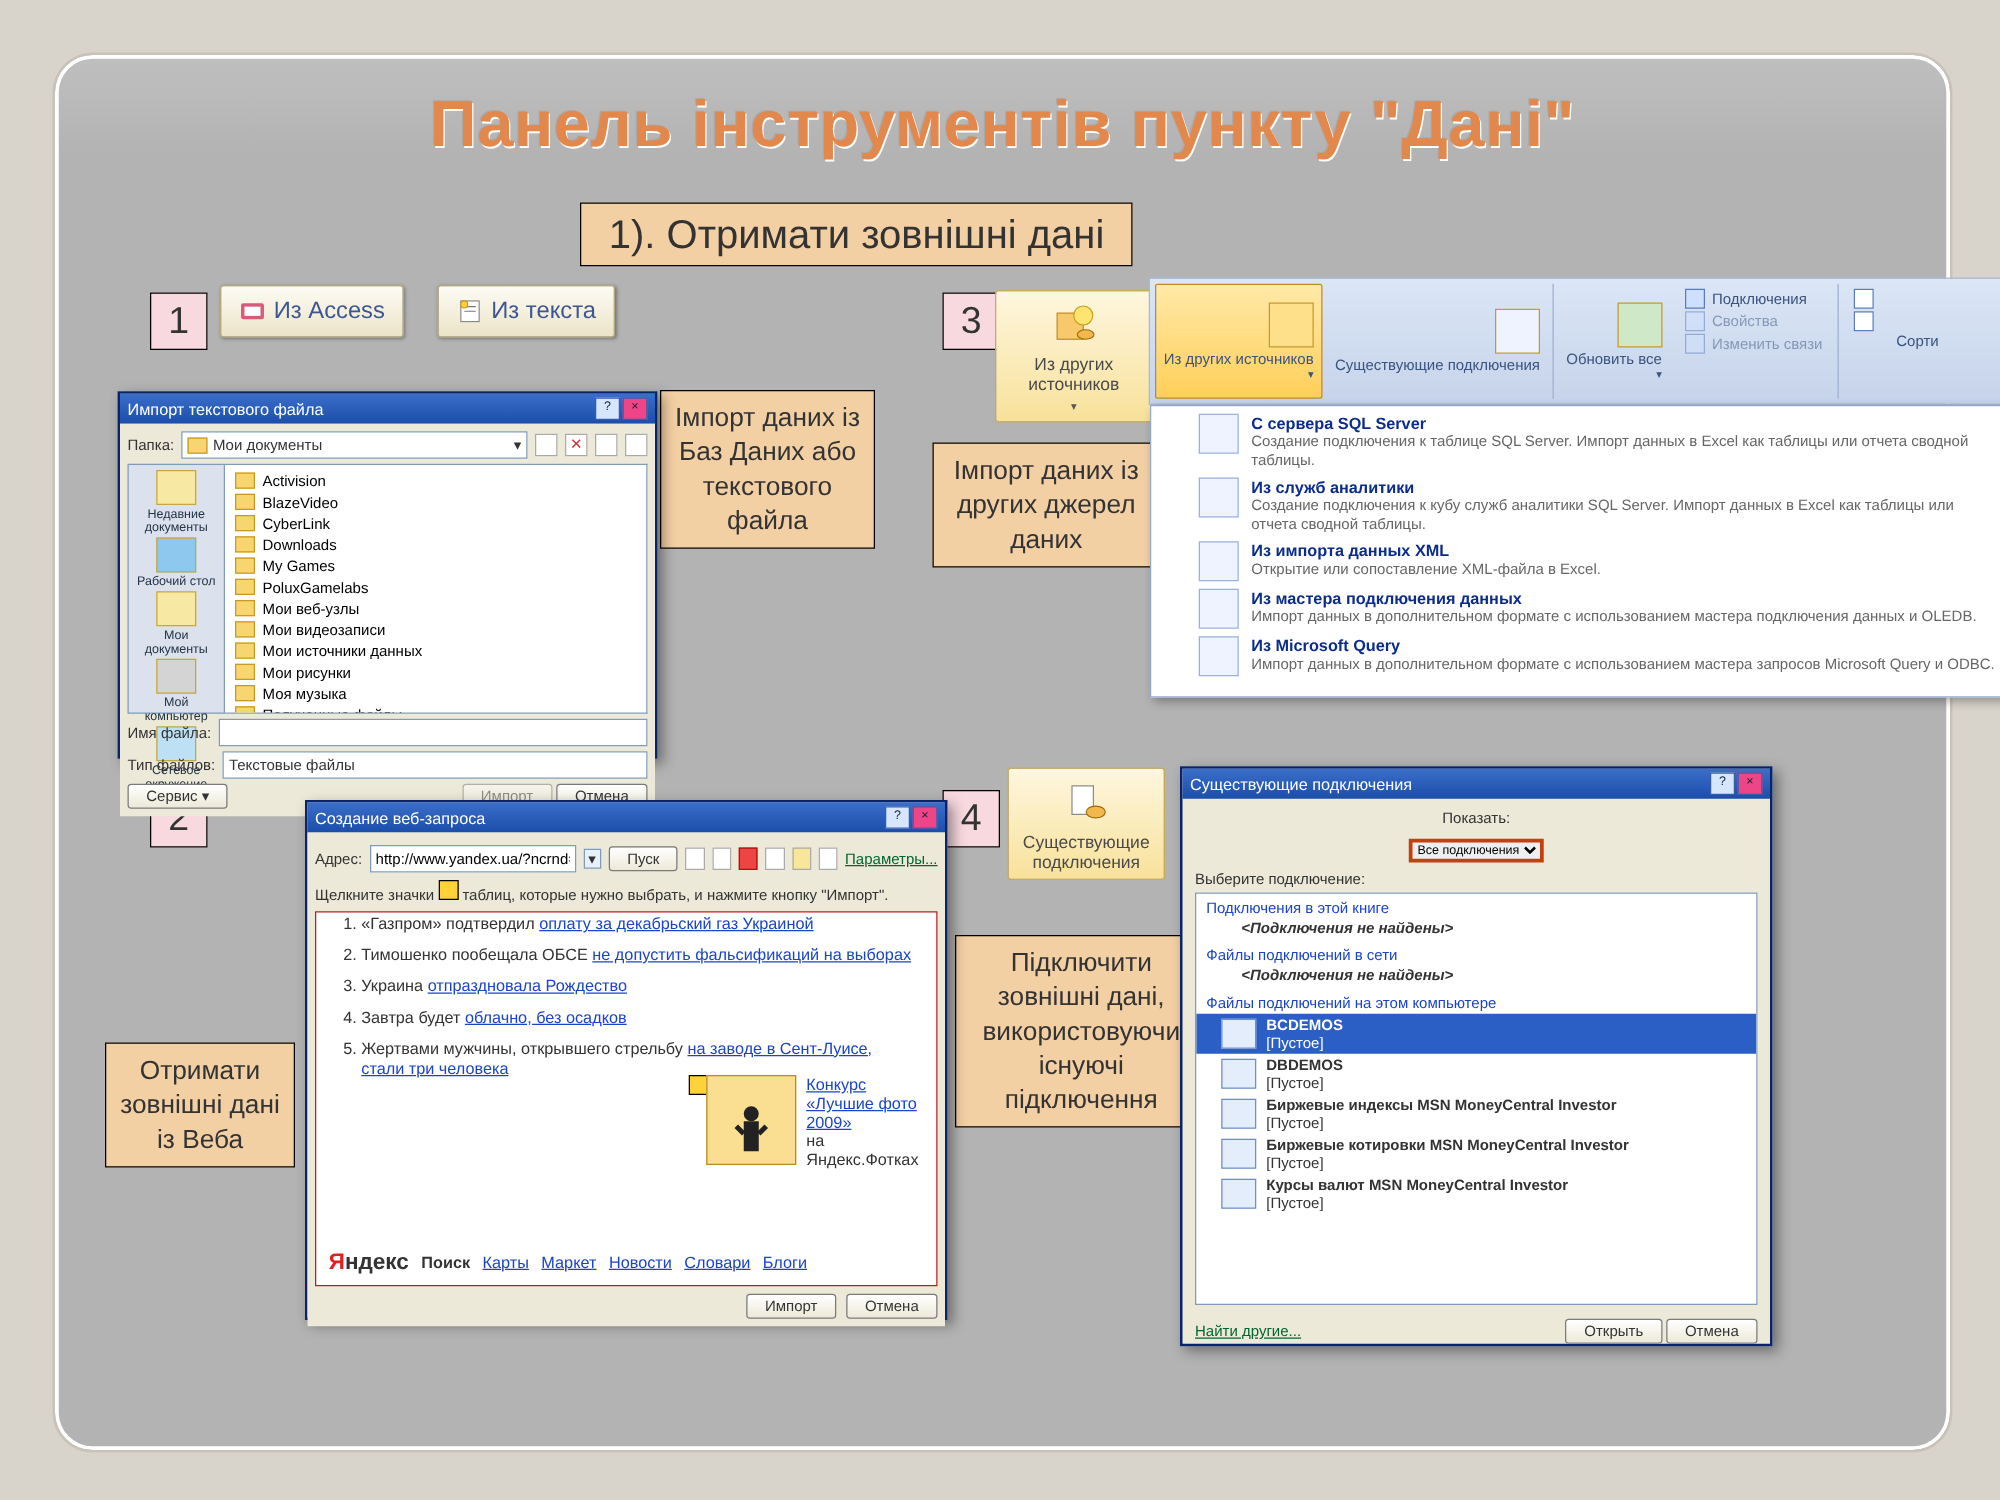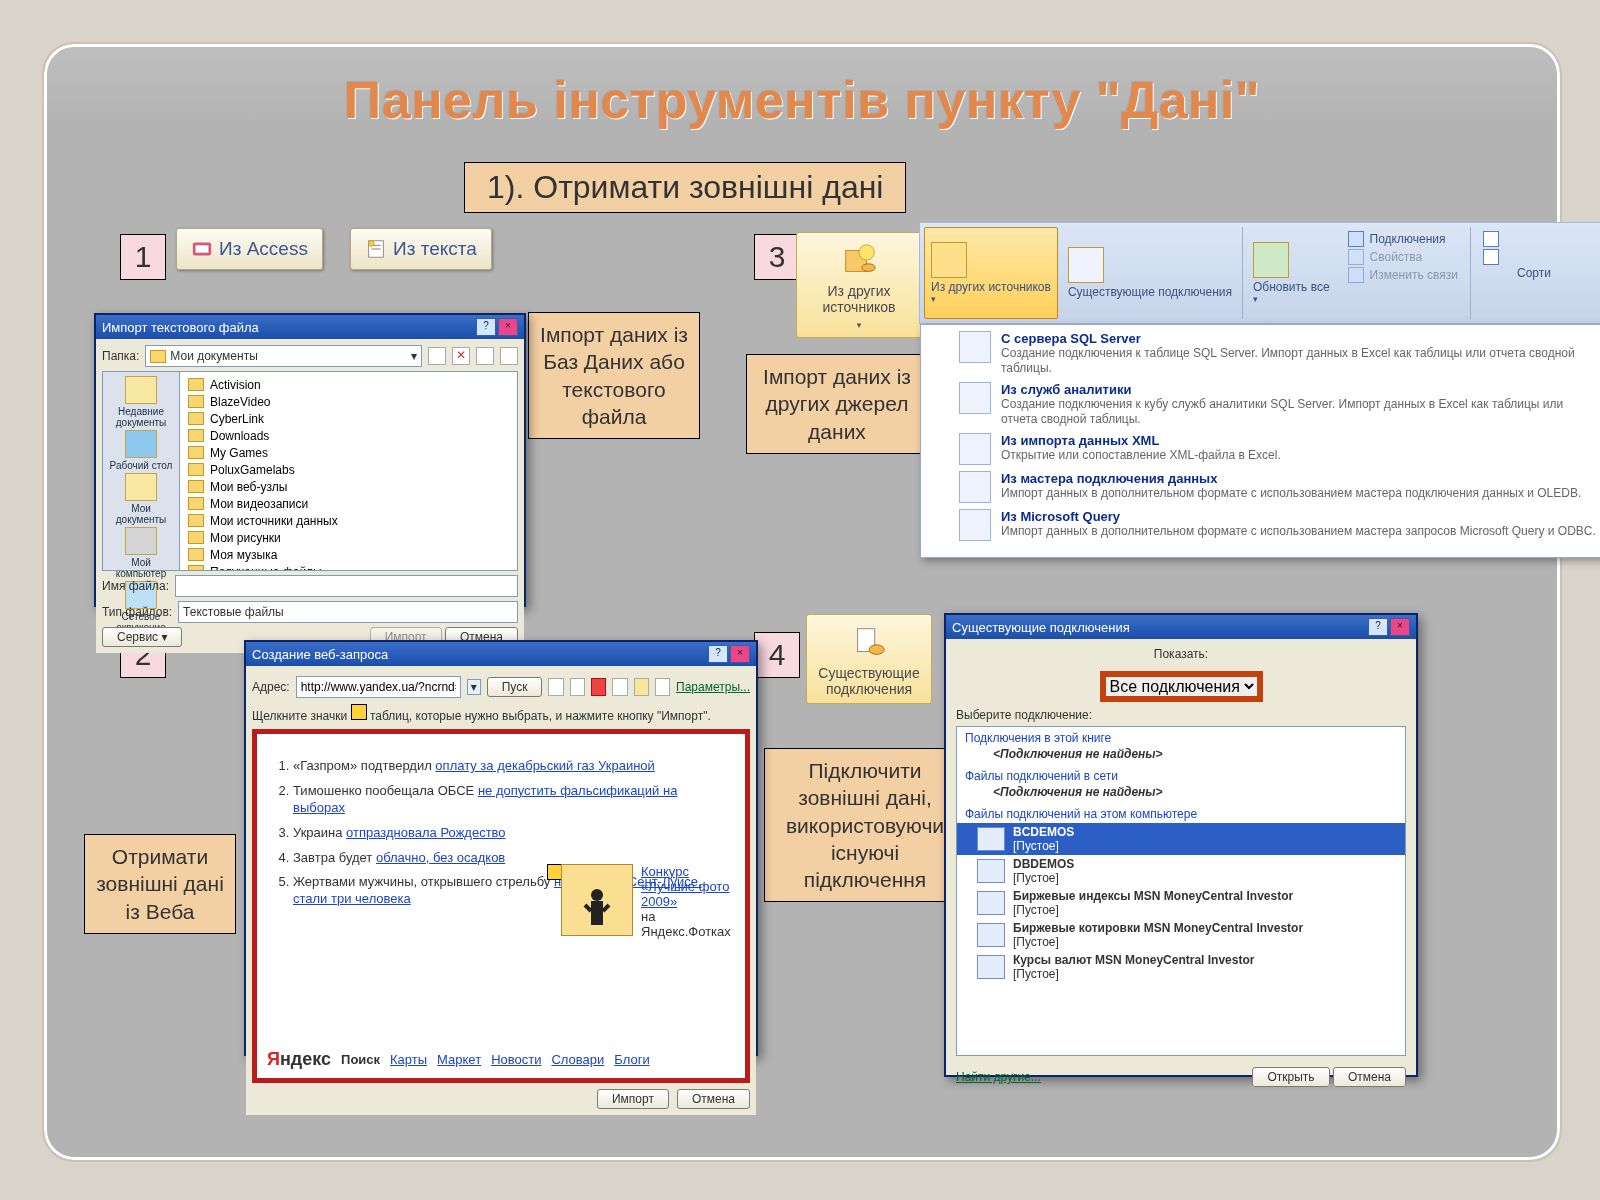--- a/index.html
+++ b/index.html
@@ -118,47 +118,47 @@
   .fld{width:14px;height:11px;background:#f7d56f;border:1px solid #c99a1f;}
   .file-dlg .bottom{display:flex;gap:6px;align-items:center;font-size:12px;margin-top:4px;}
   .file-dlg .bottom .dd2{flex:1;background:#fff;border:1px solid #7f9db9;height:20px;font-size:12px;padding:0 4px;display:flex;align-items:center;}
   .btn{background:linear-gradient(#fff,#ece9d8);border:1px solid #7a7a7a;padding:2px 14px;font-size:12px;border-radius:3px;}
   
   .web-dlg{left:200px; top:596px; width:510px; height:412px;}
   .web-dlg .addr{display:flex;align-items:center;gap:6px;font-size:12px;margin:4px 0 6px;}
   .web-dlg .addr input{flex:1;border:1px solid #7f9db9;height:20px;font-size:12px;padding:0 4px;}
   .web-dlg .hint{font-size:12px;margin-bottom:6px;}
   .yarrow{display:inline-block;width:14px;height:14px;background:#ffd23a;border:1px solid #000;}
-  .web-dlg .content{background:#fff;border:5px solid #b91c1c;height:296px;padding:24px 16px;font-size:13px;position:relative;overflow:hidden;}
+  .web-dlg .content{background:#fff;border:1px solid #b91c1c;height:296px;padding:1px 16px;font-size:13px;position:relative;overflow:hidden;}
   .web-dlg ol{margin:0 0 0 20px;padding:0;}
   .web-dlg li{margin-bottom:8px;line-height:1.3;}
   .web-dlg a{color:#1a44c9;text-decoration:underline;}
   .promo{position:absolute;right:14px;top:130px;width:170px;font-size:13px;text-align:left;}
   .promo .pimg{width:70px;height:70px;background:#fadf93;border:1px solid #b58a1f;float:left;margin-right:8px;display:flex;align-items:flex-end;justify-content:center;}
   .yndx-bar{position:absolute;left:10px;right:10px;bottom:8px;font-size:13px;display:flex;align-items:center;gap:10px;}
   .yndx-logo{font-weight:700;font-size:18px;} .yred{color:#d22;}
   .web-dlg .footer{display:flex;justify-content:flex-end;gap:8px;margin-top:6px;}
   
   .ribbon-strip{position:absolute;left:875px;top:178px;width:680px;height:92px;border:1px solid #a9b8d6;background:linear-gradient(#dbe6f6,#c6d3ea);padding:4px;display:flex;gap:4px;}
-  .rs-item{display:flex;flex-direction:column;align-items:flex-start;justify-content:center;font-size:12px;color:#3a537f;text-align:center;padding:2px 6px;}
+  .rs-item{display:flex;flex-direction:column;align-items:flex-end;justify-content:center;font-size:12px;color:#3a537f;text-align:center;padding:2px 6px;}
   .rs-item .ic{width:34px;height:34px;background:#ffe08a;border:1px solid #c59a2e;margin-bottom:2px;}
   .rs-sep{width:1px;background:#9db0d0;}
   .rs-mini{display:flex;flex-direction:column;gap:2px;font-size:12px;color:#3a537f;padding:4px 8px;}
   .rs-mini .r{display:flex;align-items:center;gap:6px;white-space:nowrap;}
   .mic{width:14px;height:14px;background:#cfe0ff;border:1px solid #5b7bbb;}
   .drop-menu{position:absolute;left:876px;top:280px;width:672px;border:1px solid #95a8cf;background:#fff;padding:6px 8px 10px;box-shadow:3px 3px 8px rgba(0,0,0,.35);}
   .drop-menu .itm{display:flex;gap:10px;margin-bottom:6px;margin-left:30px;}
   .drop-menu .mic2{width:30px;height:30px;flex-shrink:0;background:#eef3ff;border:1px solid #9cb2de;}
   .drop-menu .ttl{color:#0b2c8b;font-weight:700;font-size:13px;}
   .drop-menu .desc{color:#666;font-size:12px;line-height:1.25;}
   
   .conn-dlg{position:absolute;left:900px;top:569px;width:470px;height:460px;border:2px solid #0a246a;background:#ece9d8;box-shadow:4px 4px 10px rgba(0,0,0,.4);font-size:12px;}
   .conn-dlg .body{padding:8px 10px 6px;}
   .conn-dlg .sel{display:flex;align-items:center;gap:10px;margin-bottom:6px;flex-direction:column;}
-  .conn-dlg .sel select{flex:1;border:6px solid #c2410c;height:20px;font-size:16px;}
+  .conn-dlg .sel select{flex:1;border:3px solid #c2410c;height:20px;font-size:10px;}
   .conn-dlg .listbox{border:1px solid #7f9db9;background:#fff;height:328px;overflow:hidden;}
   .grp{color:#1a44c9;font-size:12px;padding:4px 8px 2px;}
   .ind{padding:0 8px 4px 36px;font-weight:700;font-style:italic;}
   .citm{display:flex;gap:8px;align-items:center;padding:2px 20px;}
   .citm .cic{width:26px;height:22px;background:#e3edfb;border:1px solid #6f8ec7;flex-shrink:0;}
   .citm .txt{font-size:12px;}
   .citm .txt .nm{font-weight:700;}
   .citm.hl{background:#2b5fc6;color:#fff;}
   .conn-dlg .footer{display:flex;justify-content:space-between;padding:8px 10px;align-items:center;}
   .lnk{color:#063;text-decoration:underline;cursor:pointer;}

